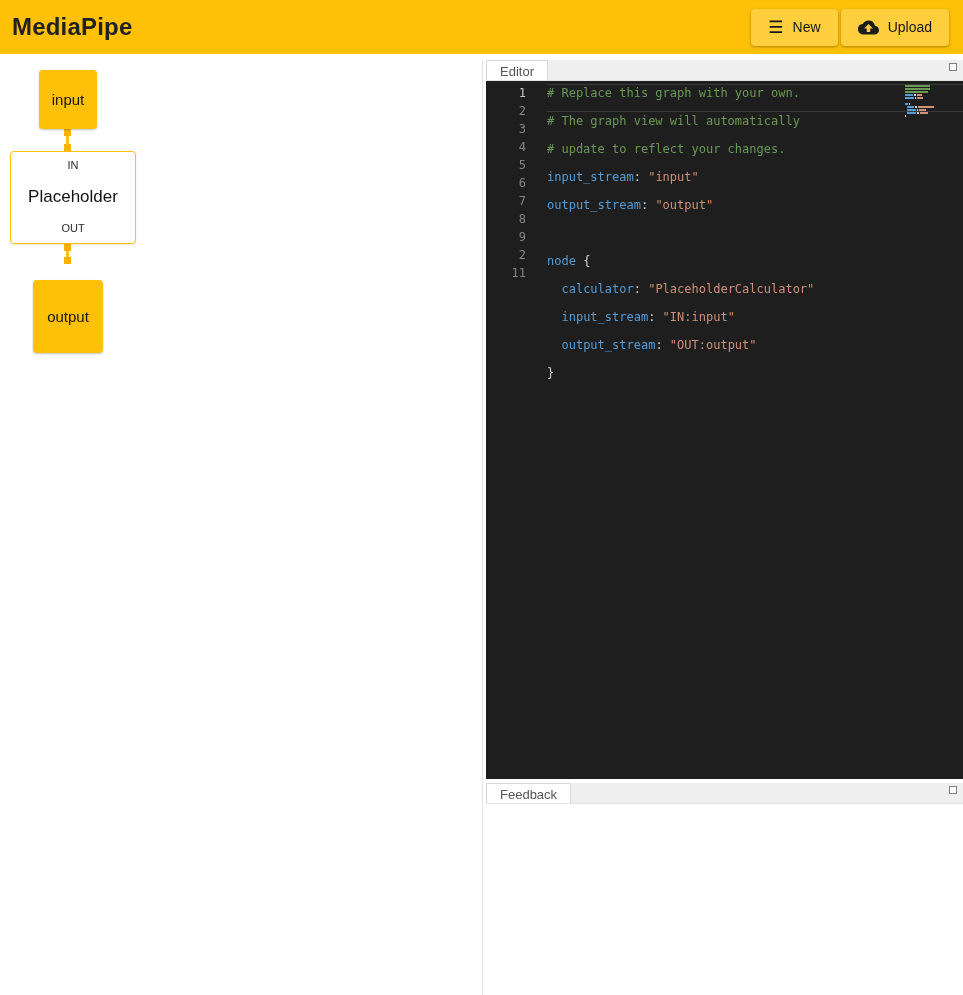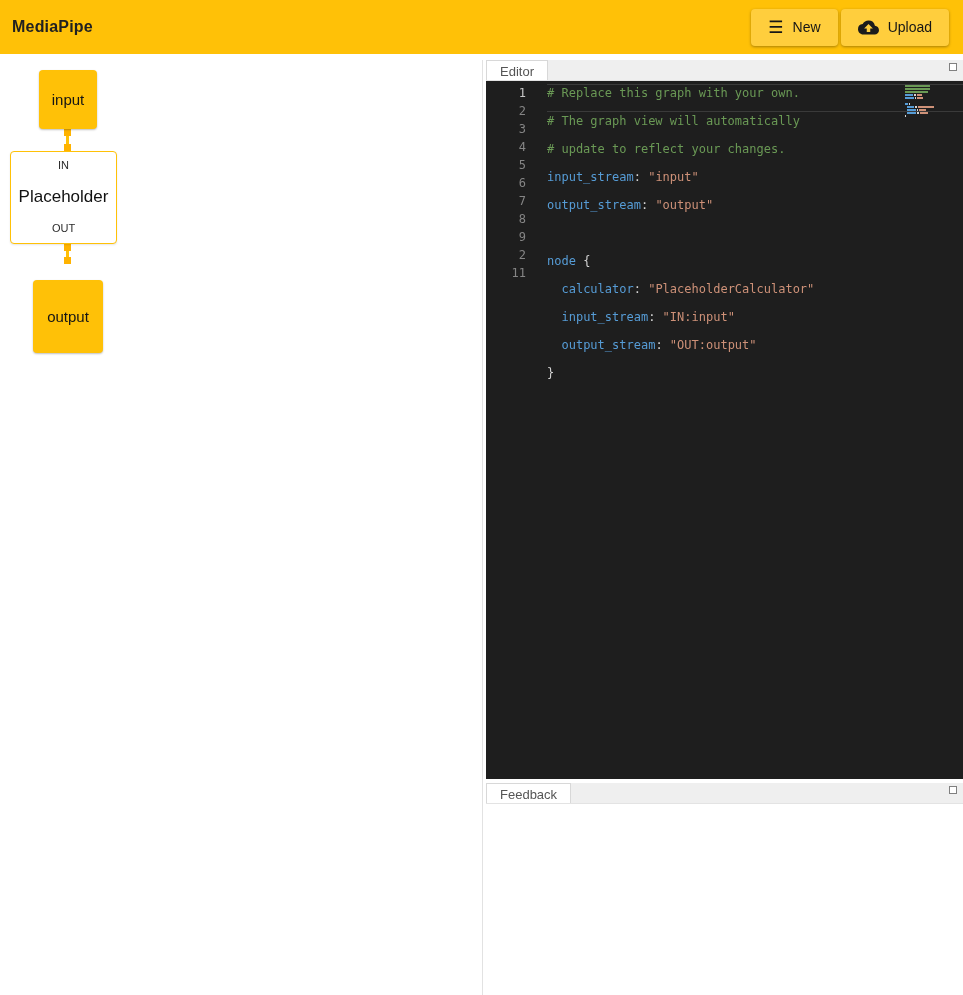--- a/index.html
+++ b/index.html
@@ -2,21 +2,21 @@
 <html><head>
 <meta charset="utf-8">
 <style>
   * { margin:0; padding:0; box-sizing:border-box; }
   html,body { width:963px; height:995px; overflow:hidden; background:#fff;
               font-family:"Liberation Sans", sans-serif; }
 
   
   .app-header { height:54px; background:#FFC107; display:flex; align-items:center;
                 padding:0 12px; }
-  .app-title { font-size:16px; font-weight:700; color:#212121; letter-spacing:.2px; }
+  .app-title { font-size:24px; font-weight:700; color:#212121; letter-spacing:.2px; }
   .header-buttons { margin-left:auto; display:flex; gap:3px; padding-right:2px; }
   .hbtn { display:flex; align-items:center; gap:9px; background:#FFCE3D; border:none;
           border-radius:4px; height:37px; padding:0 17px; font-family:"Liberation Sans",sans-serif;
           font-size:14px; font-weight:500; color:#161616; cursor:pointer;
           box-shadow:0 1px 3px rgba(0,0,0,.35); }
   .hbtn .icn { font-size:17px; line-height:1; display:flex; align-items:center; }
 
   
   .main { display:flex; height:941px; padding-top:6px; gap:3px; background:#fff; }
   .panel { display:flex; flex-direction:column; background:#fff; }
@@ -32,21 +32,21 @@
   .maxicon { position:absolute; right:6px; top:3px; width:8px; height:8px;
              border:1px solid #808080; background:#fff; cursor:pointer; }
 
   
   .graph-canvas { position:relative; flex:1; background:#fff; }
   .gnode { position:absolute; background:#FFC107; border-radius:4px; display:flex;
            align-items:center; justify-content:center; font-size:15px; font-weight:400;
            color:#151515; box-shadow:0 1px 2px rgba(0,0,0,.25); cursor:pointer; }
   .input-node  { left:39px; top:10px;  width:58px; height:59px; }
   .output-node { left:33px; top:220px; width:70px; height:73px;text-align:center; }
-  .pnode { position:absolute; left:10px; top:91px; width:107px; height:93px;
+  .pnode { position:absolute; left:10px; top:91px; width:126px; height:93px;
            background:#fff; border:1px solid #FFC107; border-radius:4px;
            display:flex; flex-direction:column; justify-content:space-between;
            align-items:center; padding:7px 0 9px; cursor:pointer;
            box-shadow:0 1px 2px rgba(0,0,0,.10); }
   .port { font-size:11px; color:#2b2b2b; }
   .ptitle { font-size:17px; color:#111; }
   .edge { position:absolute; width:3px; background:#FFC107; }
   .edge::before,.edge::after { content:""; position:absolute; left:-2px; width:7px;
            height:7px; background:#FFB300; }
   .edge::before { top:0; } .edge::after { bottom:0; }

